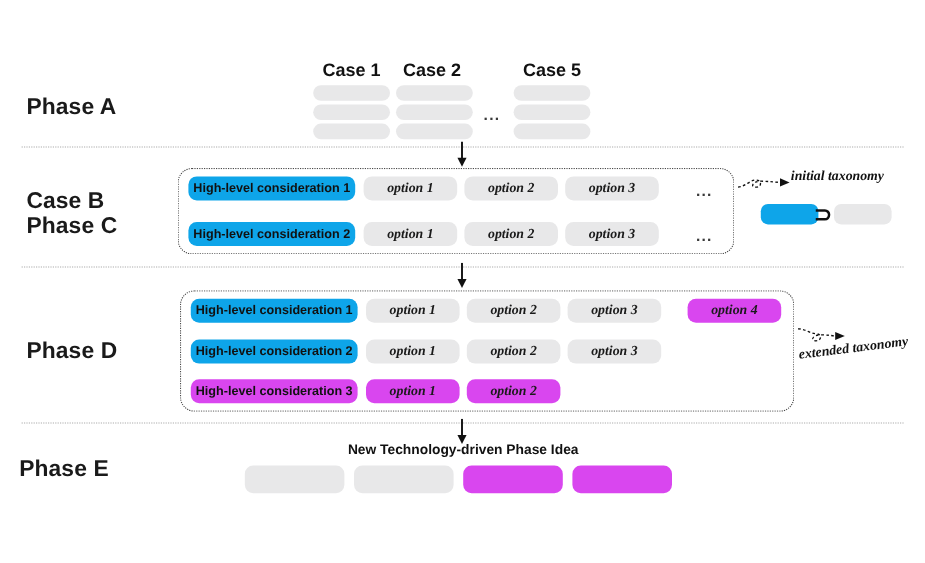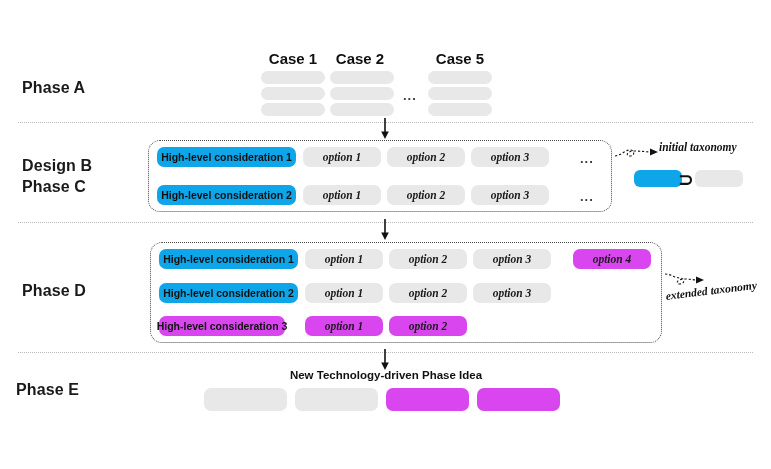--- a/index.html
+++ b/index.html
@@ -16,21 +16,21 @@
     height: 469px;
     background: #ffffff;
     overflow: hidden;
   }
   .abs { position: absolute; }
 
   
   .phase-label {
     font-family: "Liberation Sans", sans-serif;
     font-weight: bold;
-    font-size: 16px;
+    font-size: 19px;
     color: #1a1a1a;
     letter-spacing: 0.1px;
     white-space: nowrap;
   }
 
   
   .hsep {
     position: absolute;
     left: 18px;
     width: 735px;
@@ -138,21 +138,21 @@
     text-align: center;
   }
 </style>
 </head>
 <body>
 
 <div id="canvas">
 
   <div class="phase-label abs" style="left:22px; top:79px;">Phase A</div>
 
-  <div class="phase-label abs" style="left:22px; top:157px;">Design B</div>
+  <div class="phase-label abs" style="left:22px; top:157px;">Case B</div>
 
   <div class="phase-label abs" style="left:22px; top:178px;">Phase C</div>
 
   <div class="phase-label abs" style="left:22px; top:282px;">Phase D</div>
 
   <div class="phase-label abs" style="left:16px; top:381px;">Phase E</div>
 
   <div class="hsep" style="top:122px;"></div>
   <div class="hsep" style="top:222px;"></div>
   <div class="hsep" style="top:352px;"></div>
@@ -250,21 +250,21 @@
   <div class="pill pill-gray" style="left:305px; top:283px; width:78px; height:20px;">
     <span class="pill-label-italic">option 1</span>
   </div>
   <div class="pill pill-gray" style="left:389px; top:283px; width:78px; height:20px;">
     <span class="pill-label-italic">option 2</span>
   </div>
   <div class="pill pill-gray" style="left:473px; top:283px; width:78px; height:20px;">
     <span class="pill-label-italic">option 3</span>
   </div>
 
-  <div class="pill pill-pink" style="left:159px; top:316px; width:126px; height:20px;">
+  <div class="pill pill-pink" style="left:159px; top:316px; width:139px; height:20px;">
     <span class="pill-label-bold">High-level consideration 3</span>
   </div>
   <div class="pill pill-pink" style="left:305px; top:316px; width:78px; height:20px;">
     <span class="pill-label-italic">option 1</span>
   </div>
   <div class="pill pill-pink" style="left:389px; top:316px; width:78px; height:20px;">
     <span class="pill-label-italic">option 2</span>
   </div>
 
   <svg class="abs" style="left:664px; top:268px;" width="48" height="24" viewBox="0 0 48 24">

